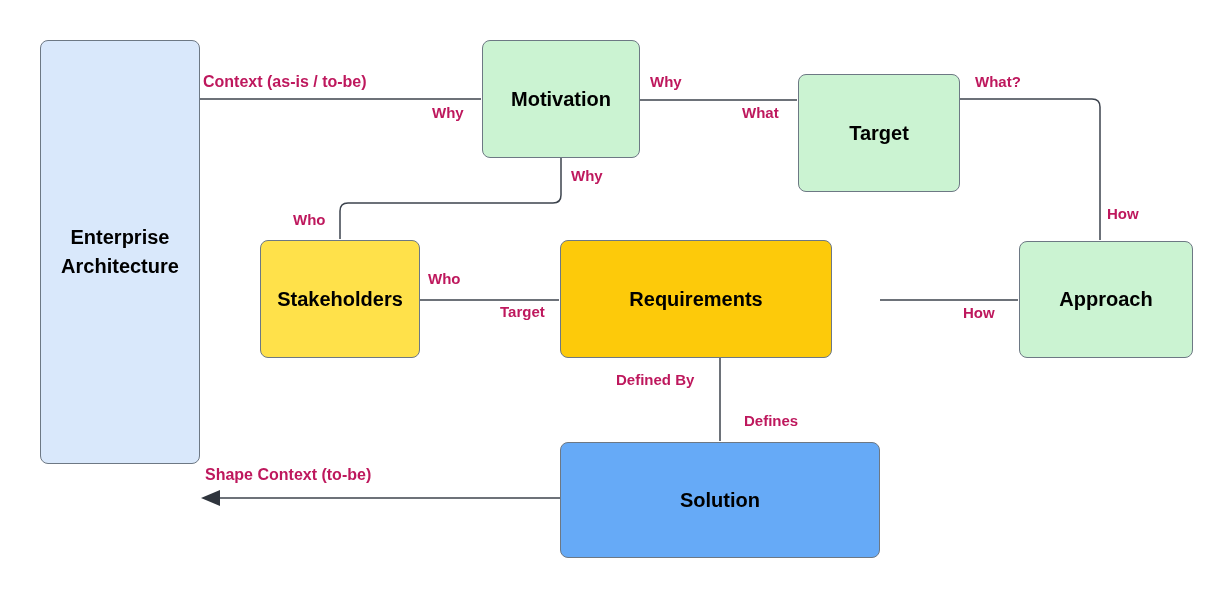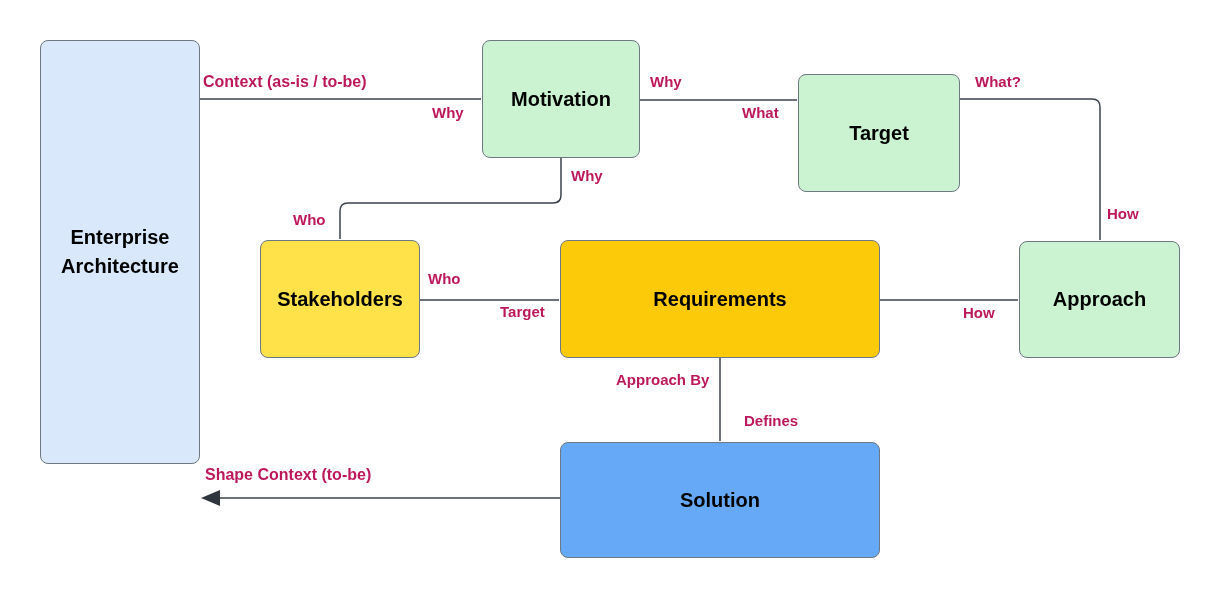--- a/index.html
+++ b/index.html
@@ -69,25 +69,25 @@
   </div>
 
   <div class="node" style="left: 798px; top: 54px; width: 162px; height: 118px; background-color: rgb(203, 243, 210); margin-top: 20px;">
     <span>Target</span>
   </div>
 
   <div class="node" style="left: 260px; top: 240px; width: 160px; height: 118px; background-color: rgb(255, 225, 74);">
     <span>Stakeholders</span>
   </div>
 
-  <div class="node" style="left: 560px; top: 240px; width: 320px; height: 118px; background-color: rgb(253, 202, 10);">
+  <div class="node" style="left: 560px; top: 240px; width: 272px; height: 118px; background-color: rgb(253, 202, 10);">
     <span>Requirements</span>
   </div>
 
-  <div class="node" style="left: 1019px; top: 241px; width: 161px; height: 117px; background-color: rgb(203, 243, 210);">
+  <div class="node" style="left: 1019px; top: 241px; width: 174px; height: 117px; background-color: rgb(203, 243, 210);">
     <span>Approach</span>
   </div>
 
   <div class="node" style="left: 560px; top: 442px; width: 320px; height: 116px; background-color: rgb(102, 170, 247); align-items: center;">
     <span>Solution</span>
   </div>
 
   <div class="edge-label big" style="left:203px; top:73px;">Context (as-is / to-be)</div>
 
   <div class="edge-label" style="left:432px; top:104px;">Why</div>
@@ -103,19 +103,19 @@
   <div class="edge-label" style="left:571px; top:167px;">Why</div>
 
   <div class="edge-label" style="left:293px; top:211px;">Who</div>
 
   <div class="edge-label" style="left:428px; top:270px;">Who</div>
 
   <div class="edge-label" style="left:500px; top:303px;">Target</div>
 
   <div class="edge-label" style="left:963px; top:304px;">How</div>
 
-  <div class="edge-label" style="left:616px; top:371px;">Approach By</div>
+  <div class="edge-label" style="left:616px; top:371px;">Defined By</div>
 
   <div class="edge-label" style="left:728px; top:412px;margin-left:16px;">Defines</div>
 
   <div class="edge-label big" style="left:205px; top:466px;">Shape Context (to-be)</div>
 
 </div>
 
 </body></html>

